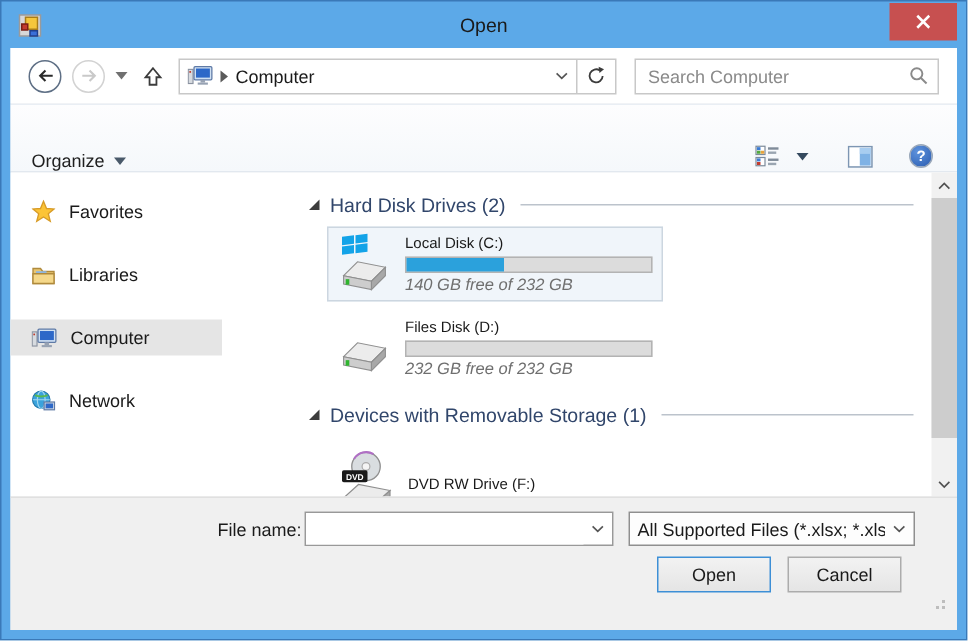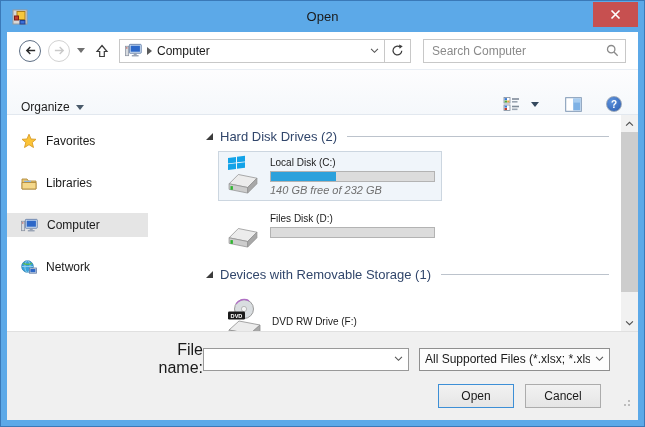--- a/index.html
+++ b/index.html
@@ -78,21 +78,21 @@
   .tile.dvd { align-items:center; margin-top:10px; }
   .tile.dvd .tile-icon { height:46px; width:40px; }
   .scrollbar { width:17px; flex:none; background:#f1f1f1; display:flex; flex-direction:column; }
   .sb-arrow { height:17px; flex:none; display:flex; align-items:center; justify-content:center; }
   .sb-track { flex:1; position:relative; }
   .sb-thumb { position:absolute; left:0; right:0; top:0; height:88%; background:#cdcdcd; }
 
   
   .footer { height:89px; flex:none; background:#f0f0f0; border-top:1px solid #e0e0e0; position:relative; }
   .f-row1 { display:flex; align-items:center; margin-top:9px; padding-left:138px; }
-  .f-label { font-size:16px; color:#1a1a1a; width:58px; flex:none;text-align:right; }
+  .f-label { font-size:12px; color:#1a1a1a; width:58px; flex:none; }
   .combo { width:206px; height:23px; border:1px solid #999; background:#fff; display:flex; align-items:stretch; }
   .combo input { flex:1; border:none; outline:none; font-size:12px; padding:0 4px; font-family:inherit; min-width:0; }
   .combo-arrow { width:19px; display:flex; align-items:center; justify-content:center; }
   .filetype { width:191px; height:23px; border:1px solid #8f8f8f; background:#fdfdfd; margin-left:10px;
               display:flex; align-items:center; cursor:pointer; }
   .filetype-txt { flex:1; font-size:12px; color:#1a1a1a; padding-left:5px; white-space:nowrap; overflow:hidden; }
   .f-row2 { display:flex; justify-content:flex-end; margin-top:7px; padding-right:37px; gap:11px; }
   .btn { width:76px; height:24px; font-size:12px; font-family:inherit; color:#1a1a1a;
          background:linear-gradient(#f2f2f2,#e5e5e5); border:1px solid #acacac; cursor:pointer; }
   .btn.default { border-color:#3d8fd6; }
@@ -300,20 +300,21 @@
               <polygon points="3,17 23,21 23,27 3,23" fill="#cdcdcd" stroke="#8f8f8f" stroke-width="0.8"></polygon>
               <polygon points="23,21 33,11 33,17 23,27" fill="#a8a8a8" stroke="#8f8f8f" stroke-width="0.8"></polygon>
               <rect x="4.5" y="19.5" width="2.6" height="4" fill="#2fb52f"></rect>
             </svg>
           </div>
           <div class="tile-txt">
             <div class="tile-name">Files Disk (D:)</div>
             <div class="bar">
               <div class="bar-fill" style="width: 0%;"></div>
             </div>
+            <div class="tile-free">232 GB free of 232 GB</div>
           </div>
         </div>
 
         <div class="group-hdr" style="margin-top:10px">
           <div class="group-tri"></div>
           <span class="group-title">Devices with Removable Storage (1)</span>
           <div class="group-line"></div>
         </div>
 
         <div class="tile dvd">

